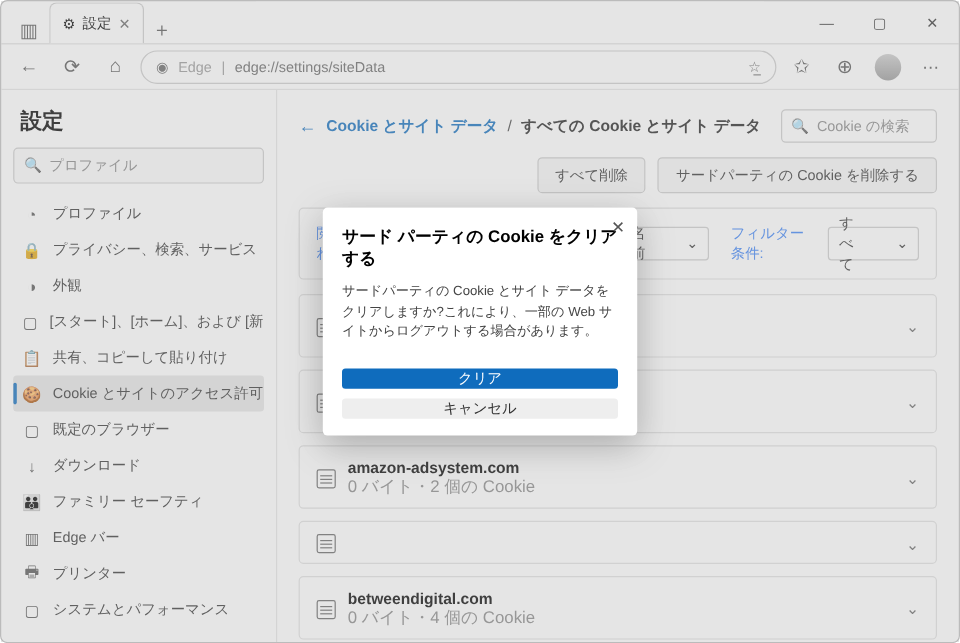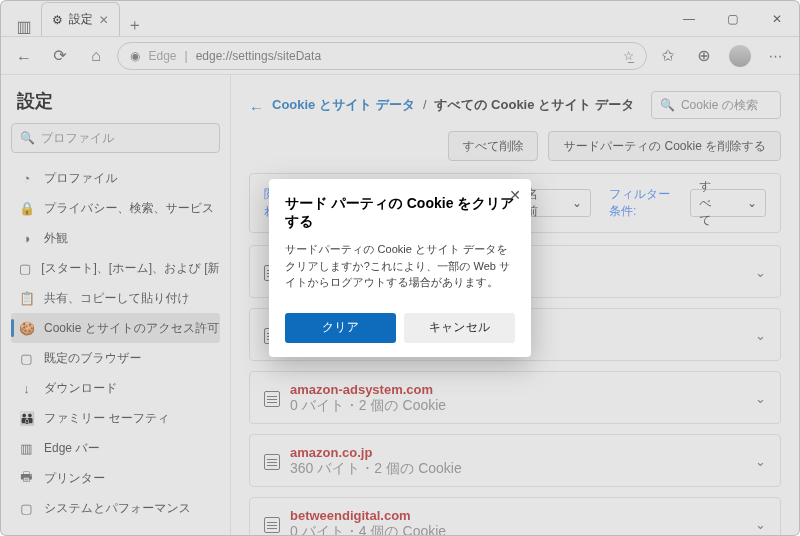--- a/index.html
+++ b/index.html
@@ -36,29 +36,29 @@
 .crumb .cur { color:#222; font-weight:600; }
 .search-cookie { margin-left:auto; width:130px; height:28px; border:1px solid #ccc; border-radius:4px; display:flex; align-items:center; padding:0 8px; gap:6px; font-size:12px; color:#888; }
 .act-row { display:flex; justify-content:flex-end; gap:10px; margin-bottom:12px; }
 .pill-btn { height:30px; padding:0 14px; border:1px solid #ccc; border-radius:4px; background:#f6f6f6; display:flex; align-items:center; font-size:12px; color:#333; }
 .panel { border:1px solid #ddd; border-radius:4px; padding:12px 14px; margin-bottom:12px; display:flex; align-items:center; gap:18px; font-size:12px; }
 .panel .lbl { color:#3b82f6; }
 .sel { height:28px; padding:0 8px; border:1px solid #ccc; border-radius:3px; background:#fff; display:flex; align-items:center; gap:34px; font-size:12px; color:#333; }
 .site-row { border:1px solid #e0e0e0; border-radius:4px; padding:10px 14px 8px; margin-bottom:10px; display:flex; align-items:center; }
 .site-ico { width:16px; height:16px; border:1.5px solid #666; border-radius:2px; margin-right:10px; position:relative; }
 .site-ico::before { content:""; position:absolute; left:2px; right:2px; top:4px; height:1px; background:#666; box-shadow:0 3px 0 #666,0 6px 0 #666; }
-.site-txt .domain { font-size:13px; color:#b91c1c; font-weight:600; }
+.site-txt .domain { font-size:13px; color:#000000; font-weight:600; }
 .site-txt .meta { font-size:14px; color:#888; }
 .site-row .chev { margin-left:auto; color:#666; }
 .overlay { position:absolute; inset:0; background:rgba(180,180,180,.35); display:flex; align-items:center; justify-content:center; }
 .dialog { width:262px; background:#fff; border-radius:4px; box-shadow:0 8px 30px rgba(0,0,0,.25); padding:16px 16px 14px; position:relative; }
 .dialog .close { position:absolute; right:10px; top:8px; font-size:14px; color:#555; }
 .dialog h3 { font-size:14px; font-weight:600; margin-bottom:10px; }
 .dialog p { font-size:11px; color:#444; line-height:1.5; margin-bottom:22px; }
-.dlg-btns { display:flex; gap:8px; }
+.dlg-btns { display:flex; gap:8px;flex-direction:column; }
 .dlg-btns div { flex:1; height:30px; display:flex; align-items:center; justify-content:center; font-size:12px; border-radius:3px; }
 .primary { background:#0f6cbd; color:#fff; }
 .secondary { background:#eee; color:#333;text-align:right; }
 </style>
 </head>
 <body>
 
 <div class="window">
 
   <div class="titlebar">
@@ -207,24 +207,20 @@
           <div class="site-row">
             <div class="site-ico"></div>
             <div class="site-txt">
               <div class="domain">amazon-adsystem.com</div>
               <div class="meta">0 バイト・2 個の Cookie</div>
             </div>
             <span class="chev">⌄</span>
           </div>
           <div class="site-row">
             <div class="site-ico"></div>
-            <div class="site-txt">
-              <div class="domain">amazon.co.jp</div>
-              <div class="meta">360 バイト・2 個の Cookie</div>
-            </div>
             <span class="chev">⌄</span>
           </div>
           <div class="site-row">
             <div class="site-ico"></div>
             <div class="site-txt">
               <div class="domain">betweendigital.com</div>
               <div class="meta">0 バイト・4 個の Cookie</div>
             </div>
             <span class="chev">⌄</span>
           </div>

